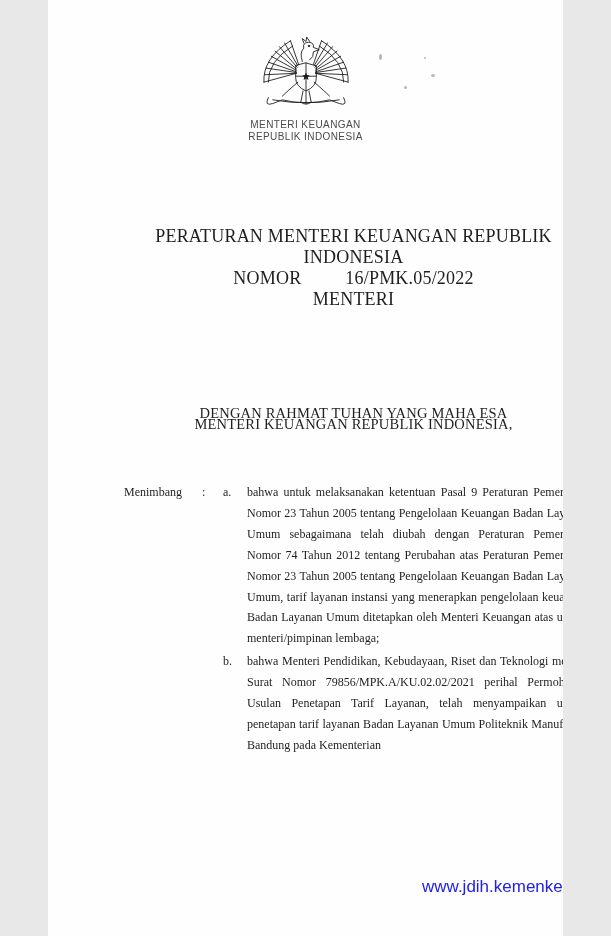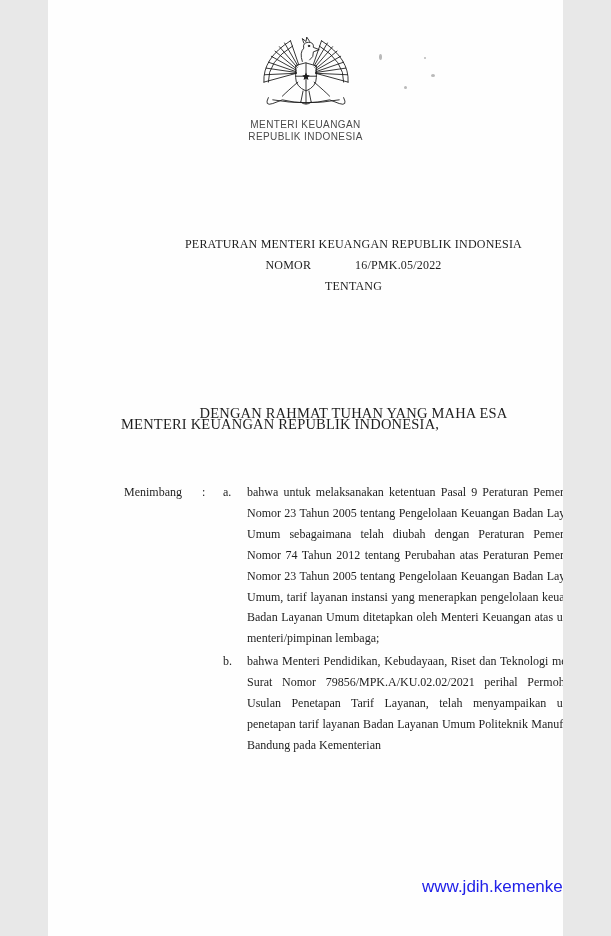--- a/index.html
+++ b/index.html
@@ -23,31 +23,31 @@
     font-family:"Liberation Sans", sans-serif;
     font-size:10px;line-height:12px;color:#4a4a4a;letter-spacing:.4px;
   }
   .salinan{
     position:absolute;top:147px;left:0;width:100%;
     text-align:center;font-weight:bold;font-size:13.5px;letter-spacing:1px;color:#111;
   }
   
   .title-block{
     position:absolute;top:226px;left:73px;width:465px;
-    text-align:center;font-size:12px;line-height:20.9px;letter-spacing:.2px;margin-top:8px;
+    text-align:center;font-size:18px;line-height:20.9px;letter-spacing:.2px;
   }
   .nomor-line span{display:inline-block;}
   .nomor-gap{width:44px;}
   .invocation{
     position:absolute;top:373px;left:73px;width:465px;
     text-align:center;font-size:14.5px;letter-spacing:.2px;margin-top:32px;
   }
   .authority{
     position:absolute;top:416px;left:73px;width:465px;
-    font-size:14.5px;letter-spacing:.2px;
+    text-align:center;font-size:14.5px;letter-spacing:.2px;
   }
   
   .menimbang{
     position:absolute;top:482px;left:76px;width:464px;
     font-size:12px;line-height:20.9px;
     display:grid;grid-template-columns:78px 21px 1fr;align-items:start;
   }
   .consider-items{display:block;}
   .consider-item{display:grid;grid-template-columns:24px 1fr;}
   .consider-item + .consider-item{margin-top:2px;}
@@ -137,21 +137,21 @@
     <div>MENTERI KEUANGAN</div>
     <div>REPUBLIK INDONESIA</div>
   </div>
 
 
   <div class="title-block">
     <div>PERATURAN MENTERI KEUANGAN REPUBLIK INDONESIA</div>
     <div class="nomor-line">
       <span>NOMOR</span><span class="nomor-gap"></span><span>16/PMK.05/2022</span>
     </div>
-    <div>TENTANG</div>
+    <div>MENTERI</div>
   </div>
 
   <div class="invocation">DENGAN RAHMAT TUHAN YANG MAHA ESA</div>
 
   <div class="authority">MENTERI KEUANGAN REPUBLIK INDONESIA,</div>
 
   <div class="menimbang">
     <div>Menimbang</div>
     <div>:</div>
     <div class="consider-items">

